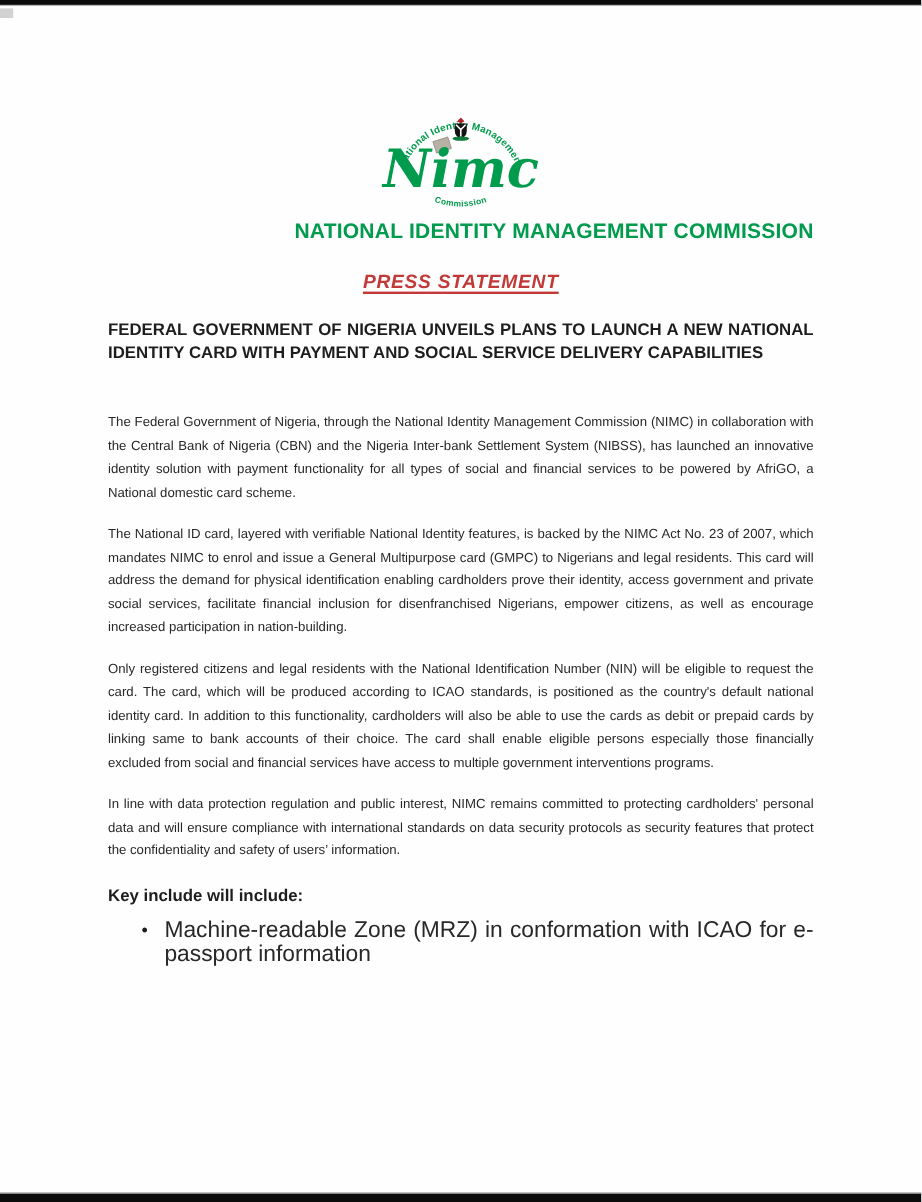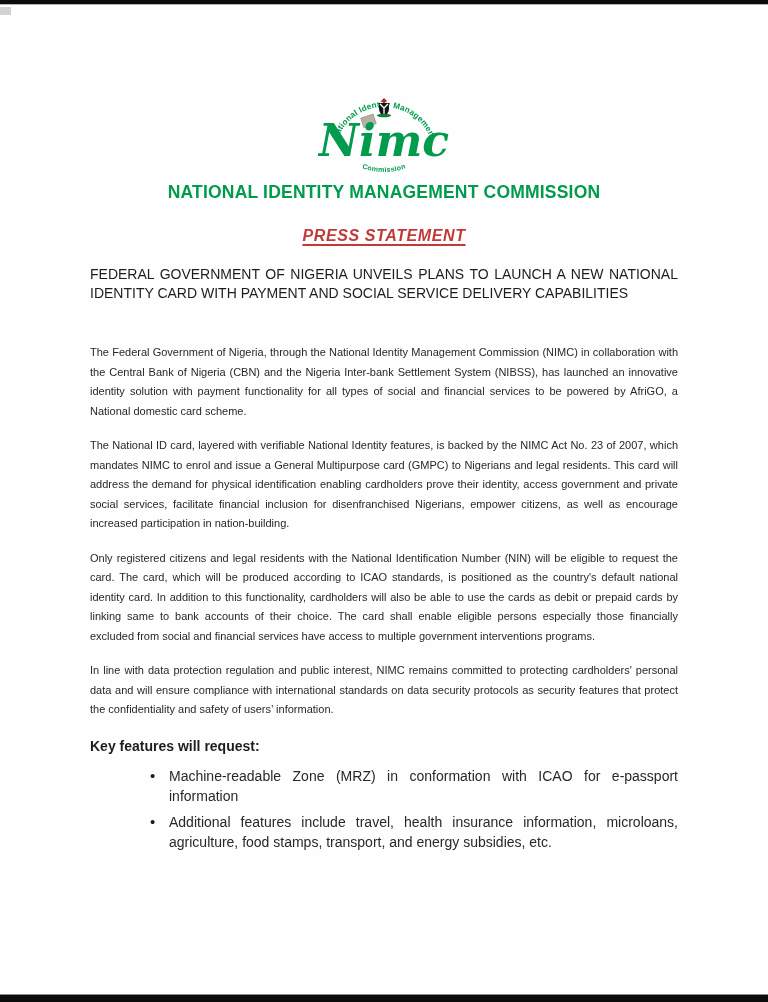--- a/index.html
+++ b/index.html
@@ -51,38 +51,39 @@
     letter-spacing: 0.4px;
     color: #cc2b2f;
   }
 
   .commission-name {
     margin-top: 3px;
     font-size: 17.5px;
     font-weight: bold;
     letter-spacing: 0.2px;
     color: #009b4c;
+    text-align: right;
   }
 
   .press-statement {
     margin-top: 24px;
     font-size: 16px;
     font-weight: bold;
     font-style: italic;
     letter-spacing: 0.6px;
     color: #c13a38;
     text-decoration: underline;
     text-decoration-thickness: 1.5px;
     text-underline-offset: 3px;
   }
 
   .headline {
     margin-top: 20px;
     font-size: 14px;
-    font-weight: normal;
+    font-weight: bold;
     line-height: 19px;
     color: #1d1d1d;
     text-align: justify;
   }
 
   .body-copy { margin-top: 40px; }
 
   .para {
     font-size: 11px;
     line-height: 19.5px;
@@ -98,26 +99,25 @@
     color: #1d1d1d;
   }
 
   .feature-list {
     margin-top: 12px;
     padding-left: 47px;
     list-style: none;
   }
   .feature-list li {
     position: relative;
-    font-size: 14px;
+    font-size: 19px;
     line-height: 20px;
     color: #282828;
     text-align: justify;
     margin-bottom: 6px;
-    margin-left: 32px;
   }
   .feature-list li::before {
     content: "\2022";
     position: absolute;
     left: -19px;
     top: 0;
     font-size: 15px;
     color: #1d1d1d;
   }
 </style>
@@ -170,25 +170,24 @@
     </div>
 
     <div class="headline">FEDERAL GOVERNMENT OF NIGERIA UNVEILS PLANS TO LAUNCH A NEW NATIONAL IDENTITY CARD WITH PAYMENT AND SOCIAL SERVICE DELIVERY CAPABILITIES</div>
 
     <div class="body-copy">
       <p class="para">The Federal Government of Nigeria, through the National Identity Management Commission (NIMC) in collaboration with the Central Bank of Nigeria (CBN) and the Nigeria Inter-bank Settlement System (NIBSS), has launched an innovative identity solution with payment functionality for all types of social and financial services to be powered by AfriGO, a National domestic card scheme.</p>
       <p class="para">The National ID card, layered with verifiable National Identity features, is backed by the NIMC Act No. 23 of 2007, which mandates NIMC to enrol and issue a General Multipurpose card (GMPC) to Nigerians and legal residents. This card will address the demand for physical identification enabling cardholders prove their identity, access government and private social services, facilitate financial inclusion for disenfranchised Nigerians, empower citizens, as well as encourage increased participation in nation-building.</p>
       <p class="para">Only registered citizens and legal residents with the National Identification Number (NIN) will be eligible to request the card. The card, which will be produced according to ICAO standards, is positioned as the country's default national identity card. In addition to this functionality, cardholders will also be able to use the cards as debit or prepaid cards by linking same to bank accounts of their choice. The card shall enable eligible persons especially those financially excluded from social and financial services have access to multiple government interventions programs.</p>
       <p class="para">In line with data protection regulation and public interest, NIMC remains committed to protecting cardholders' personal data and will ensure compliance with international standards on data security protocols as security features that protect the confidentiality and safety of users’ information.</p>
 
-      <div class="key-features">Key features will request:</div>
+      <div class="key-features">Key include will include:</div>
 
       <ul class="feature-list">
         <li>Machine-readable Zone (MRZ) in conformation with ICAO for e-passport information</li>
-        <li>Additional features include travel, health insurance information, microloans, agriculture, food stamps, transport, and energy subsidies, etc.</li>
 
       </ul>
     </div>
 
   </div>
 
   <div class="bottom-bar"></div>
 </div>
 
 </body></html>

